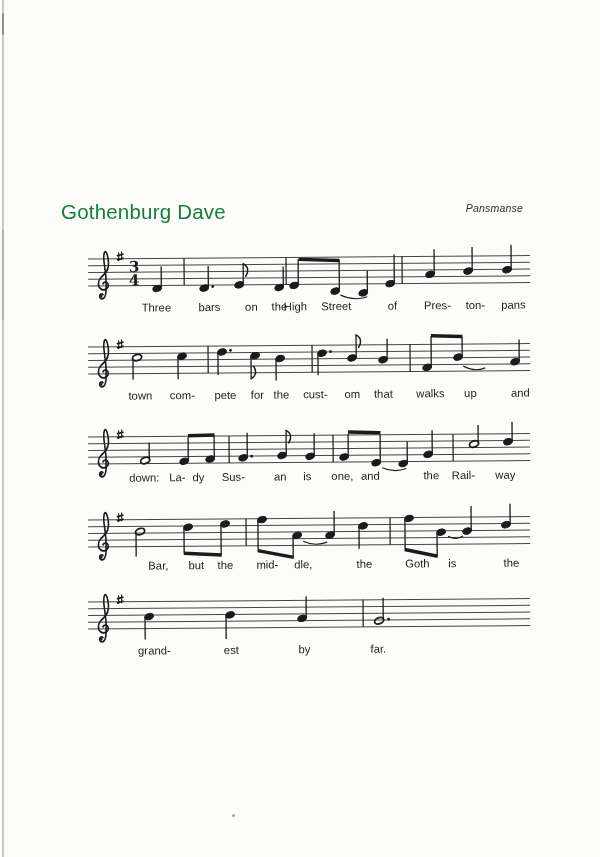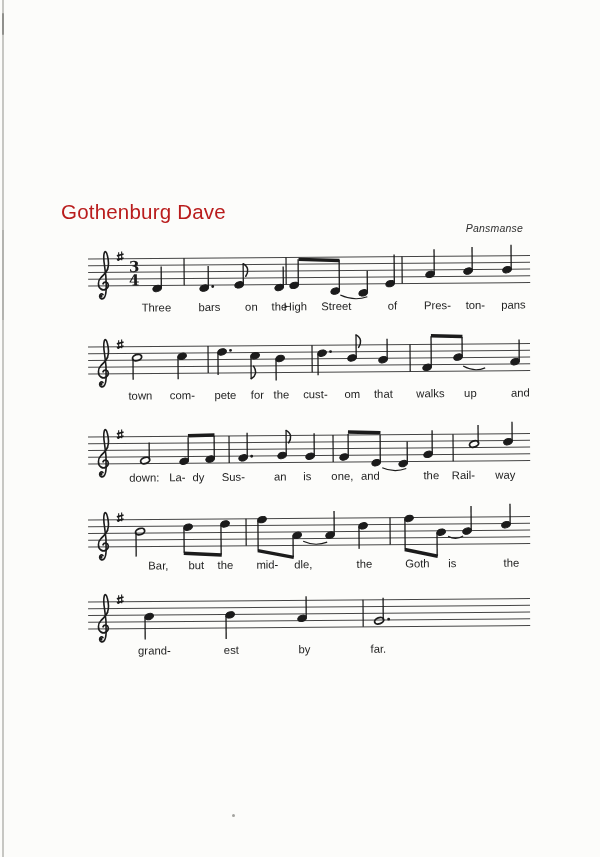--- a/index.html
+++ b/index.html
@@ -7,25 +7,25 @@
     position:relative;width:600px;height:857px;overflow:hidden;
     background:var(--paper,#fcfcfa);
     font-family:"Liberation Sans",sans-serif;
   }
   .scan-edge{position:absolute;left:2px;top:0;bottom:0;width:1.5px;background:var(--edge,#c7c7c3);}
   .scan-edge-dark{position:absolute;left:1.5px;top:13px;width:2px;height:22px;background:#90908c;border-radius:1px;}
   .scan-edge-mid{position:absolute;left:2px;top:230px;width:1.5px;height:90px;background:#b3b3af;}
   .scan-speck{position:absolute;left:232px;top:814px;width:3px;height:3px;border-radius:50%;background:#a3a39f;}
   .title{
     position:absolute;left:61px;top:200px;
-    font-size:20.5px;letter-spacing:.2px;color:#b91c1c;
+    font-size:20.5px;letter-spacing:.2px;color:#15803d;
   }
   .attribution{
     position:absolute;right:77px;top:202px;
-    font-size:10.5px;font-style:italic;color:#2e2e2e;letter-spacing:.2px;margin-top:20px;
+    font-size:10.5px;font-style:italic;color:#2e2e2e;letter-spacing:.2px;
   }
   .music-wrap{position:absolute;left:0;top:0;width:600px;height:857px;}
   svg text{user-select:none;}
 </style>
 </head>
 <body>
 
 <div class="page" style="--paper: #fcfcfa; --edge: #c7c7c3;">
   <div class="scan-edge"></div>
   <div class="scan-edge-dark"></div>

